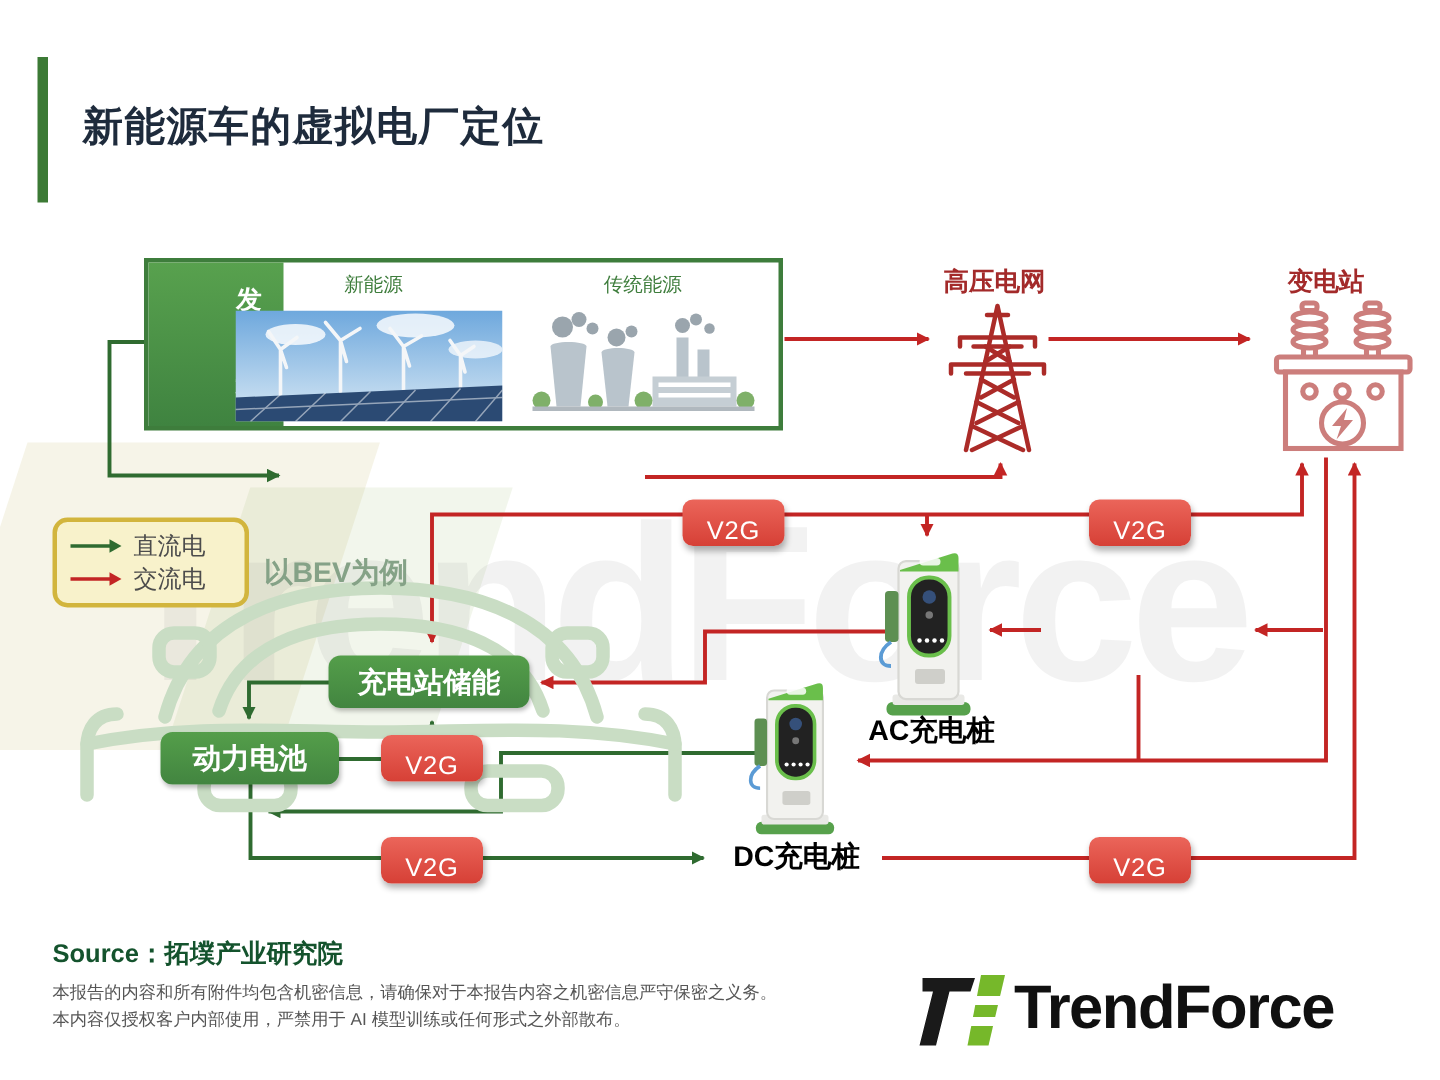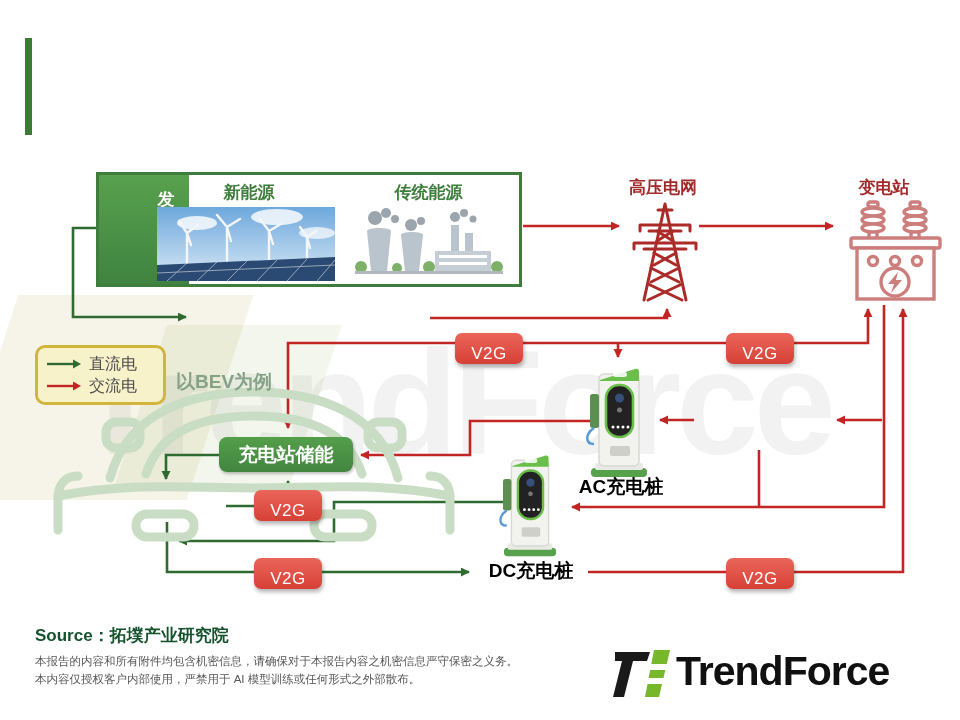--- a/index.html
+++ b/index.html
@@ -12,21 +12,21 @@
   .title-bar{left:25px;top:38px;width:7px;height:97px;background:#3c7a35;}
   .page-title{left:55px;top:66px;font-size:27px;font-weight:700;color:#1e2b3c;letter-spacing:1px;}
   
   .wm-text{left:75px;top:318px;font-size:148px;font-weight:700;letter-spacing:-5px;color:rgba(130,130,130,0.10);white-space:nowrap;}
   .wm-patch1{left:-15px;top:295px;width:235px;height:205px;background:rgba(214,204,148,0.22);transform:skewX(-18deg);}
   .wm-patch2{left:140px;top:325px;width:175px;height:165px;background:rgba(160,192,120,0.14);transform:skewX(-18deg);}
   
   .gen-box{left:96px;top:172px;width:426px;height:115px;border:3px solid #3e7d3c;background:#fff;box-sizing:border-box;}
   .gen-panel{position:absolute;left:0;top:0;bottom:0;width:46px;background:linear-gradient(#58a14e,#3f8340);display:flex;align-items:center;justify-content:center;padding-left:44px;}
   .gen-panel .vtext{width:19px;word-break:break-all;line-height:1.7;font-size:17px;font-weight:700;color:#fff;text-align:center;}
-  .src-label{position:absolute;top:6px;font-size:17px;font-weight:700;color:#3e7d3c;text-align:center;}
+  .src-label{position:absolute;top:6px;font-size:13px;font-weight:400;color:#3e7d3c;text-align:center;}
   
   .red-label{font-size:17px;font-weight:700;color:#a32a2a;text-align:center;}
   .green-outline-box{border:3px solid #3e7d3c;border-radius:10px;background:#fff;box-sizing:border-box;display:flex;flex-direction:column;align-items:center;justify-content:center;color:#2e6b2e;font-weight:700;box-shadow:1px 2px 3px rgba(0,0,0,0.15);}
   .green-solid-box{background:linear-gradient(#549e4a,#428540);border-radius:8px;display:flex;align-items:center;justify-content:center;color:#fff;font-weight:700;font-size:19px;box-shadow:1px 2px 3px rgba(0,0,0,0.25);}
   .v2g{width:68px;height:31px;border-radius:7px;background:linear-gradient(#eb655a,#d64036);display:flex;align-items:flex-end;justify-content:center;color:#fff;font-weight:400;font-size:17px;letter-spacing:0.5px;box-shadow:1px 3px 4px rgba(0,0,0,0.3);}
   .pile-label{font-size:19px;font-weight:800;color:#000000;text-align:center;white-space:nowrap;}
   
   .legend{left:35px;top:345px;width:131px;height:60px;border:3px solid #d2b53d;border-radius:10px;background:#f8f2cb;box-sizing:border-box;padding:5px 8px;display:flex;flex-direction:column;justify-content:space-around;}
   .legend-row{display:flex;align-items:center;gap:7px;}
   .legend-row span{font-size:16px;color:#4c4c4c;}
@@ -40,20 +40,21 @@
 </head>
 <body>
 
 <div id="slide">
 
   <div class="abs wm-patch1 z1"></div>
   <div class="abs wm-patch2 z1"></div>
   <div class="abs wm-text z1">TrendForce</div>
 
   <div class="abs title-bar z3"></div>
+  <div class="abs page-title z3">新能源车的虚拟电厂定位</div>
 
   <svg class="abs z2" style="left:0;top:0" width="960" height="720" viewBox="0 0 960 720">
     <defs>
       <marker id="mr" markerUnits="userSpaceOnUse" markerWidth="11" markerHeight="11" refX="8" refY="4.5" orient="auto">
           <path d="M0,0L9,4.5L0,9Z" fill="#c32524"></path>
         </marker>
       <marker id="mg" markerUnits="userSpaceOnUse" markerWidth="11" markerHeight="11" refX="8" refY="4.5" orient="auto">
           <path d="M0,0L9,4.5L0,9Z" fill="#2f6b30"></path>
         </marker>
     </defs>
@@ -206,20 +207,23 @@
           <path d="M27,0.5 L35,5 L27,9.5Z" fill="#c32524"></path>
         </svg>
       <span>交流电</span>
     </div>
   </div>
   <div class="abs bev-note z3">以BEV为例</div>
 
   <div class="abs green-solid-box z3" style="left:219px;top:437px;width:134px;height:35px;">
     <span>充电站储能</span>
   </div>
+  <div class="abs green-solid-box z3" style="left:107px;top:488px;width:119px;height:35px;">
+    <span>动力电池</span>
+  </div>
 
   <svg class="abs z3" style="left:583px;top:364px" width="72" height="116" viewBox="0 0 72 116">
     <rect x="8" y="104" width="56" height="9" rx="4" fill="#57a14c"></rect>
     <rect x="12" y="99" width="48" height="7" rx="2" fill="#e9e9e6"></rect>
     <rect x="16" y="10" width="40" height="92" rx="5" fill="#f2f2ef" stroke="#d8d8d4" stroke-width="1.5"></rect>
     <path d="M17,16 L52,5 Q56,4 56,8 L56,17 L17,17 Z" fill="#6abf4b"></path>
     <rect x="30" y="8" width="14" height="5" rx="2.5" fill="#ffffff" opacity="0.85"></rect>
     <rect x="23" y="21" width="27" height="52" rx="13" fill="#222222" stroke="#6abf4b" stroke-width="2.6"></rect>
     <circle cx="36.5" cy="34" r="4.5" fill="#35507a"></circle>
     <circle cx="36.5" cy="46" r="2.5" fill="#777777"></circle>

